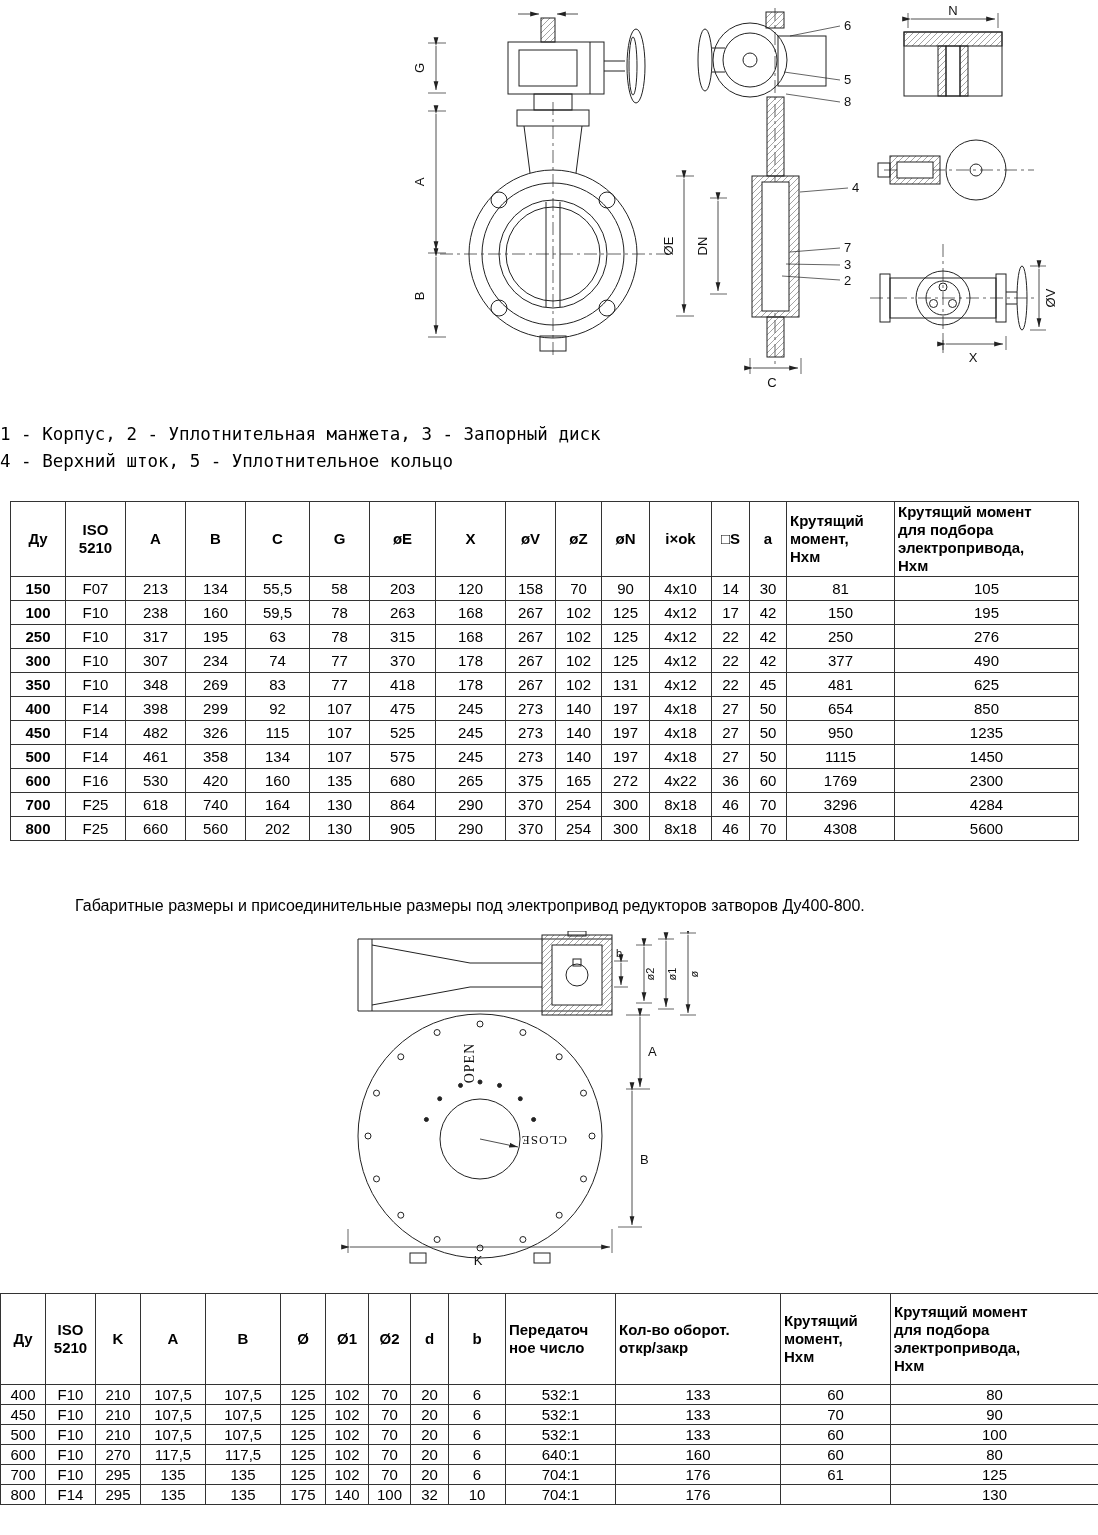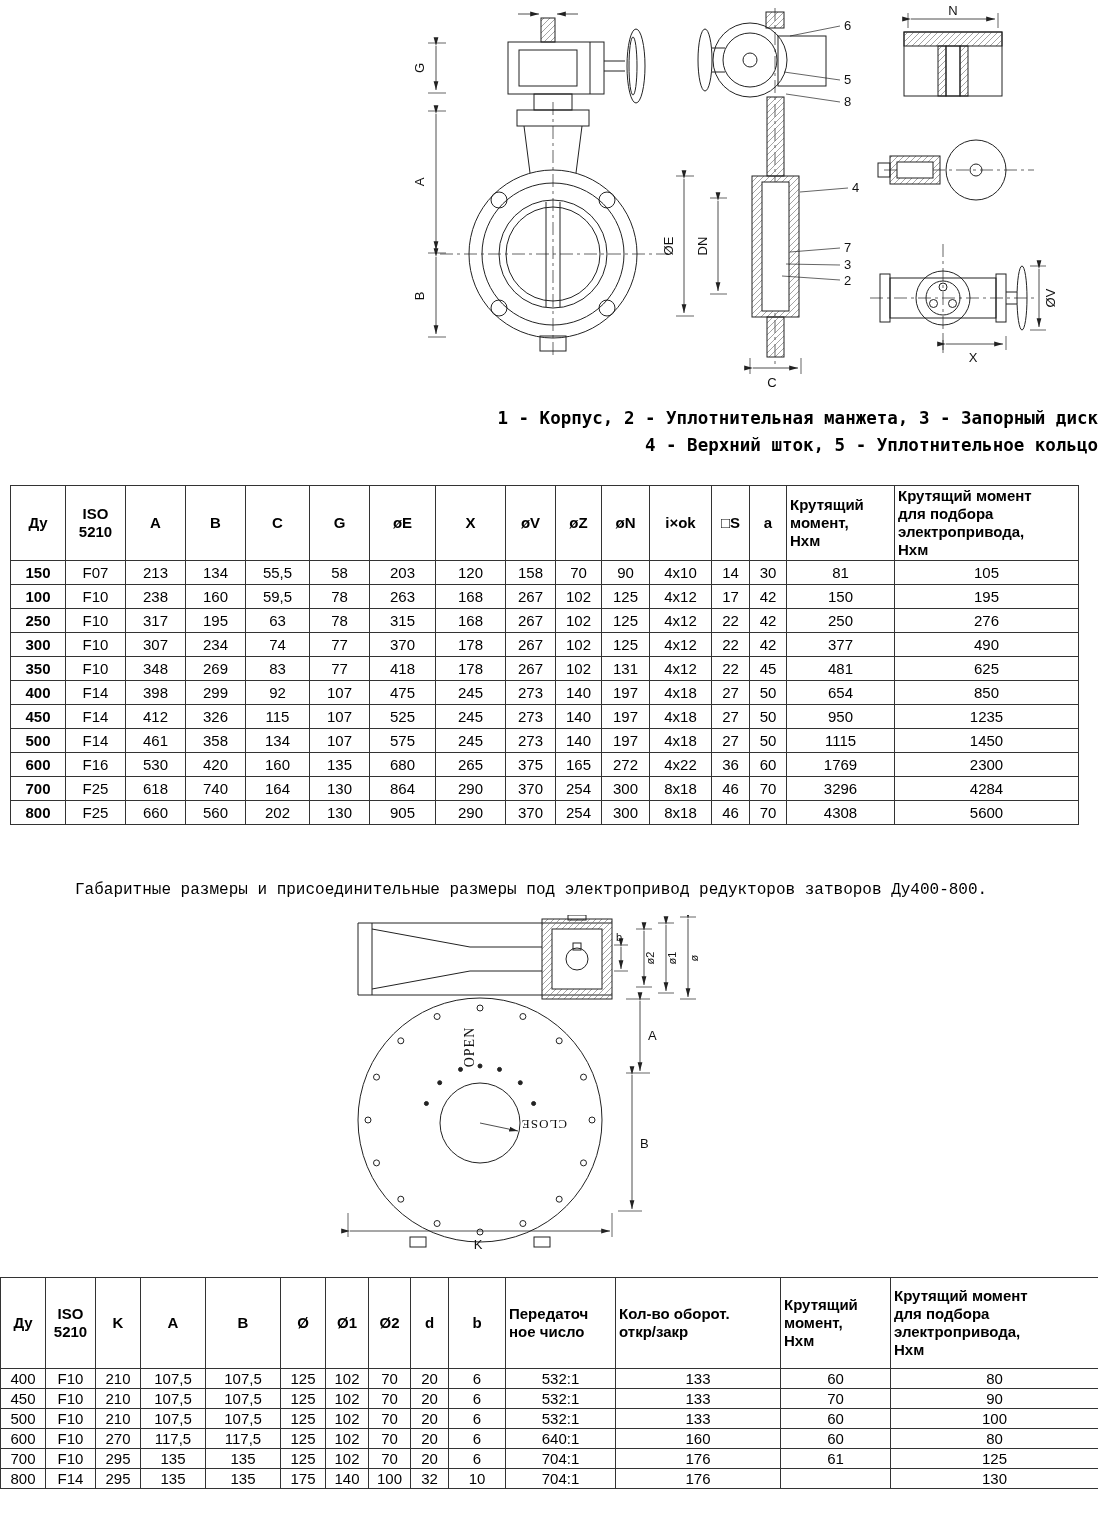--- a/index.html
+++ b/index.html
@@ -1,20 +1,20 @@
 <!DOCTYPE html>
 <html><head>
 <meta charset="utf-8">
 <style>
   html,body{margin:0;padding:0;background:#fff;color:#000;}
   body{width:1098px;font-family:"Liberation Sans",sans-serif;}
   .d1{margin:6px 0 0 178px;width:880px;}
   .d2{margin:16px 0 0 330px;width:440px;}
-  .legend{font-family:"DejaVu Sans Mono",monospace;font-size:17.5px;line-height:27px;text-align:right;margin-top:0;font-weight:bold;}
-  .caption{font-size:16px;margin:56px 0 0 75px;font-family:Liberation Mono, monospace;}
+  .legend{font-family:"DejaVu Sans Mono",monospace;font-size:17.5px;line-height:27px;text-align:left;margin-top:16px;}
+  .caption{font-size:16px;margin:56px 0 0 75px;}
   table{border-collapse:collapse;table-layout:fixed;}
   th,td{border:1px solid #333;overflow:hidden;}
   th{font-weight:bold;font-size:15px;line-height:18px;white-space:pre-line;text-align:center;vertical-align:middle;padding:1px 3px;}
   td{font-size:15px;text-align:center;padding:0 2px;}
   .t1{width:1068px;margin:26px 0 0 10px;}
   .t1 thead th{height:72px;}
   .t1 td{height:23px;}
   .t1 td:nth-child(1){font-weight:bold;}
   .t1 th:nth-child(15),.t1 th:nth-child(16){text-align:left;}
   .t2{width:1098px;margin:18px 0 0 0;}
@@ -321,21 +321,21 @@
           <td>197</td>
           <td>4x18</td>
           <td>27</td>
           <td>50</td>
           <td>654</td>
           <td>850</td>
         </tr>
         <tr>
           <td>450</td>
           <td>F14</td>
-          <td>412</td>
+          <td>482</td>
           <td>326</td>
           <td>115</td>
           <td>107</td>
           <td>525</td>
           <td>245</td>
           <td>273</td>
           <td>140</td>
           <td>197</td>
           <td>4x18</td>
           <td>27</td>

